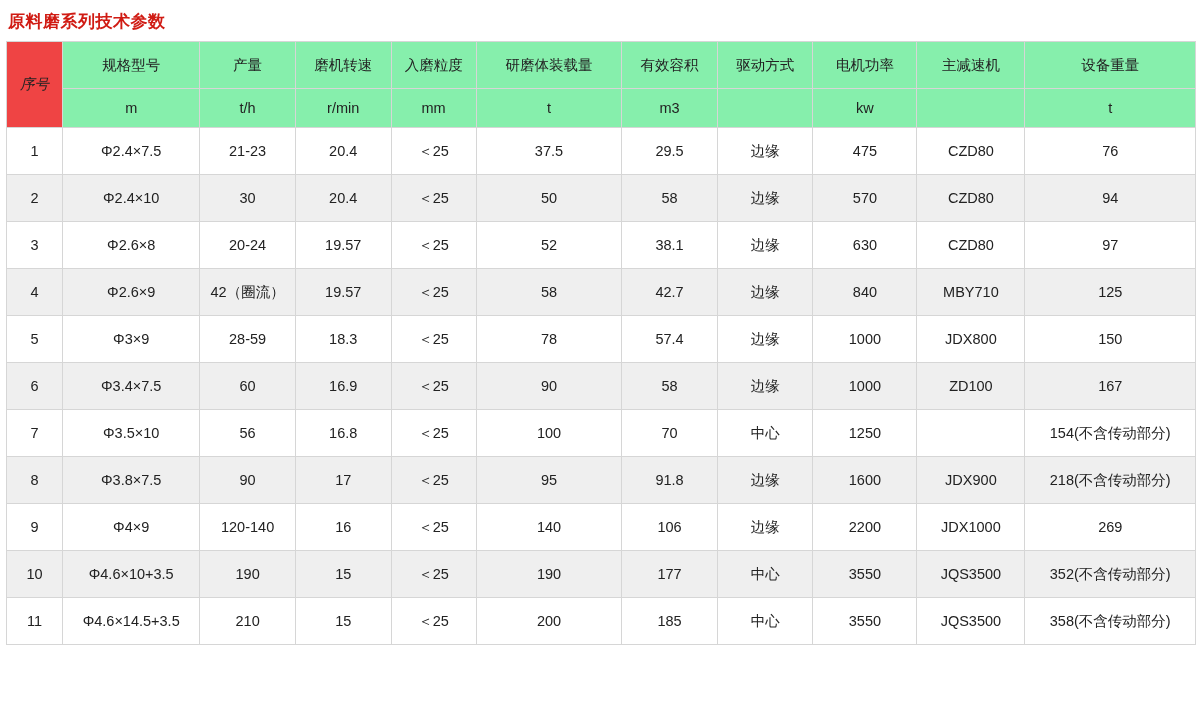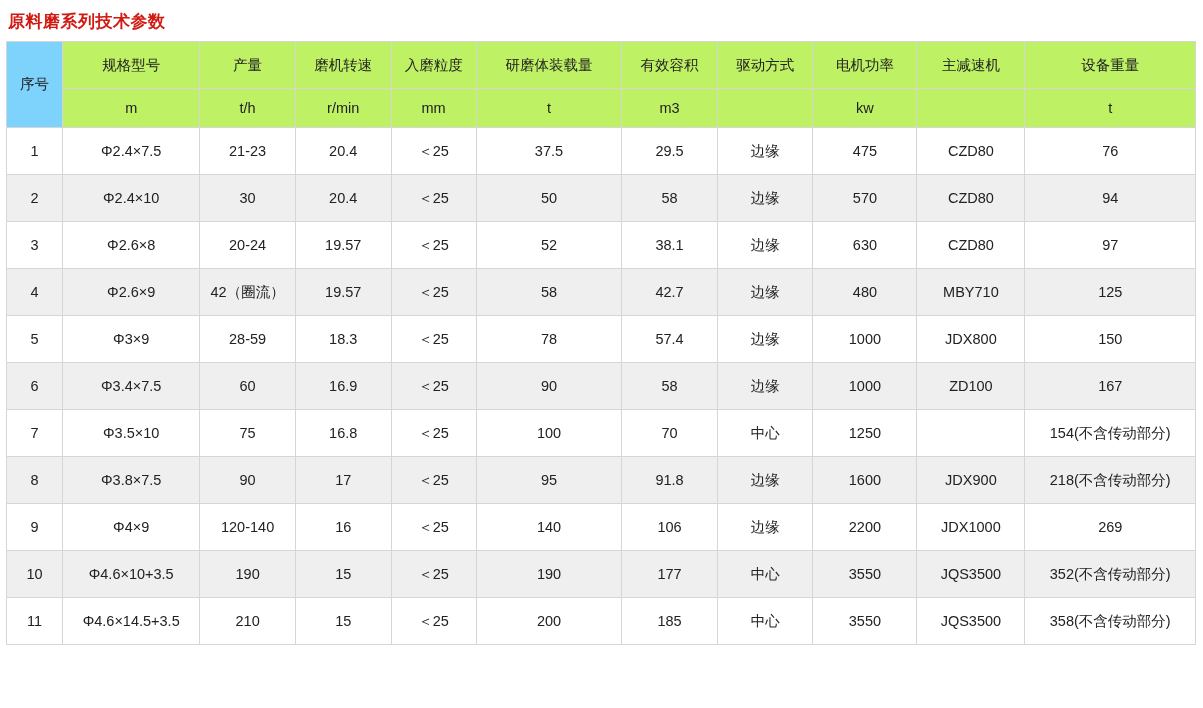--- a/index.html
+++ b/index.html
@@ -37,34 +37,35 @@
     border: 1px solid #d6d6d6;
     text-align: center;
     vertical-align: middle;
     font-size: 14.5px;
     font-weight: normal;
     color: #222222;
     padding: 0;
     height: 46px;
   }
   thead th {
-    background: #bef264;
+    background: #86efac;
     height: 38px;
   }
   thead tr.units-row th {
     height: 38px;
   }
   tbody tr.even td {
     background: #efefef;
   }
   tbody tr.odd td {
     background: #ffffff;
   }
   th.seq-head {
-    background: #7dd3fc;
+    background: #ef4444;
+    font-style: italic;
   }
   .c-seq   { width: 54px; }
   .c-model { width: 132px; }
   .c-cap   { width: 92px; }
   .c-speed { width: 92px; }
   .c-feed  { width: 82px; }
   .c-ball  { width: 140px; }
   .c-vol   { width: 92px; }
   .c-drive { width: 92px; }
   .c-power { width: 100px; }
@@ -164,21 +165,21 @@
         </tr>
         <tr class="even">
           <td>4</td>
           <td>Φ2.6×9</td>
           <td>42（圈流）</td>
           <td>19.57</td>
           <td>＜25</td>
           <td>58</td>
           <td>42.7</td>
           <td>边缘</td>
-          <td>480</td>
+          <td>840</td>
           <td>MBY710</td>
           <td>125</td>
         </tr>
         <tr class="odd">
           <td>5</td>
           <td>Φ3×9</td>
           <td>28-59</td>
           <td>18.3</td>
           <td>＜25</td>
           <td>78</td>
@@ -197,21 +198,21 @@
           <td>90</td>
           <td>58</td>
           <td>边缘</td>
           <td>1000</td>
           <td>ZD100</td>
           <td>167</td>
         </tr>
         <tr class="odd">
           <td>7</td>
           <td>Φ3.5×10</td>
-          <td>75</td>
+          <td>56</td>
           <td>16.8</td>
           <td>＜25</td>
           <td>100</td>
           <td>70</td>
           <td>中心</td>
           <td>1250</td>
           <td></td>
           <td class="small-note">154(不含传动部分)</td>
         </tr>
         <tr class="even">

